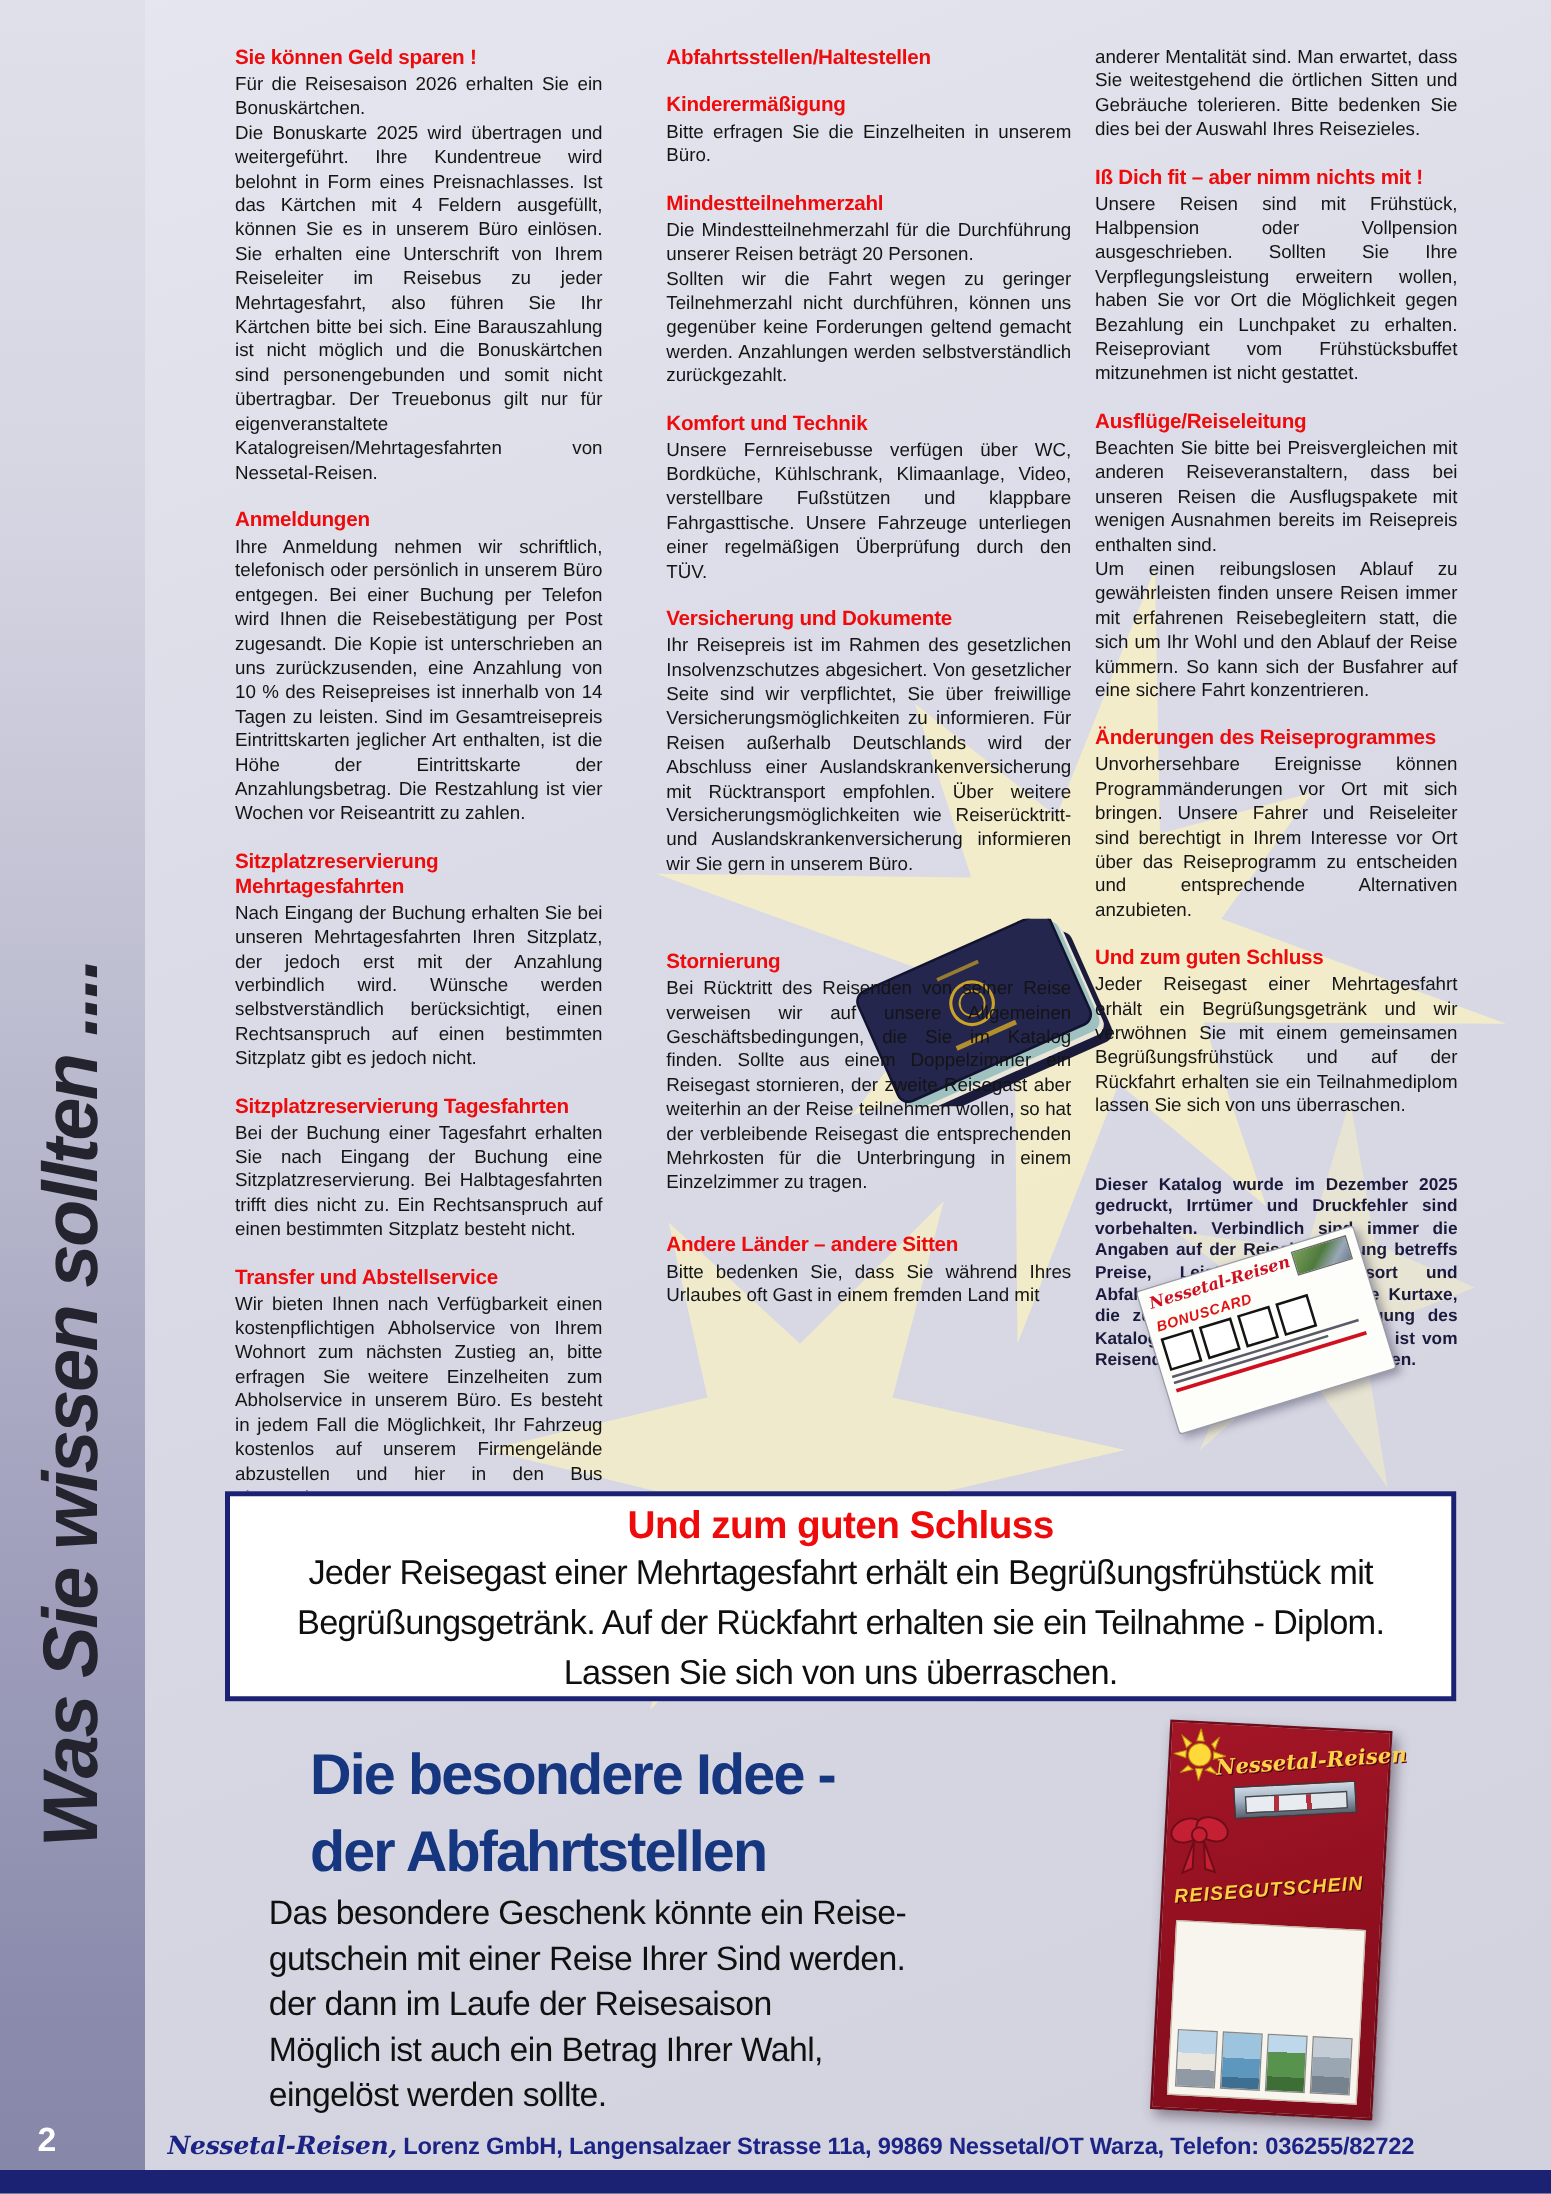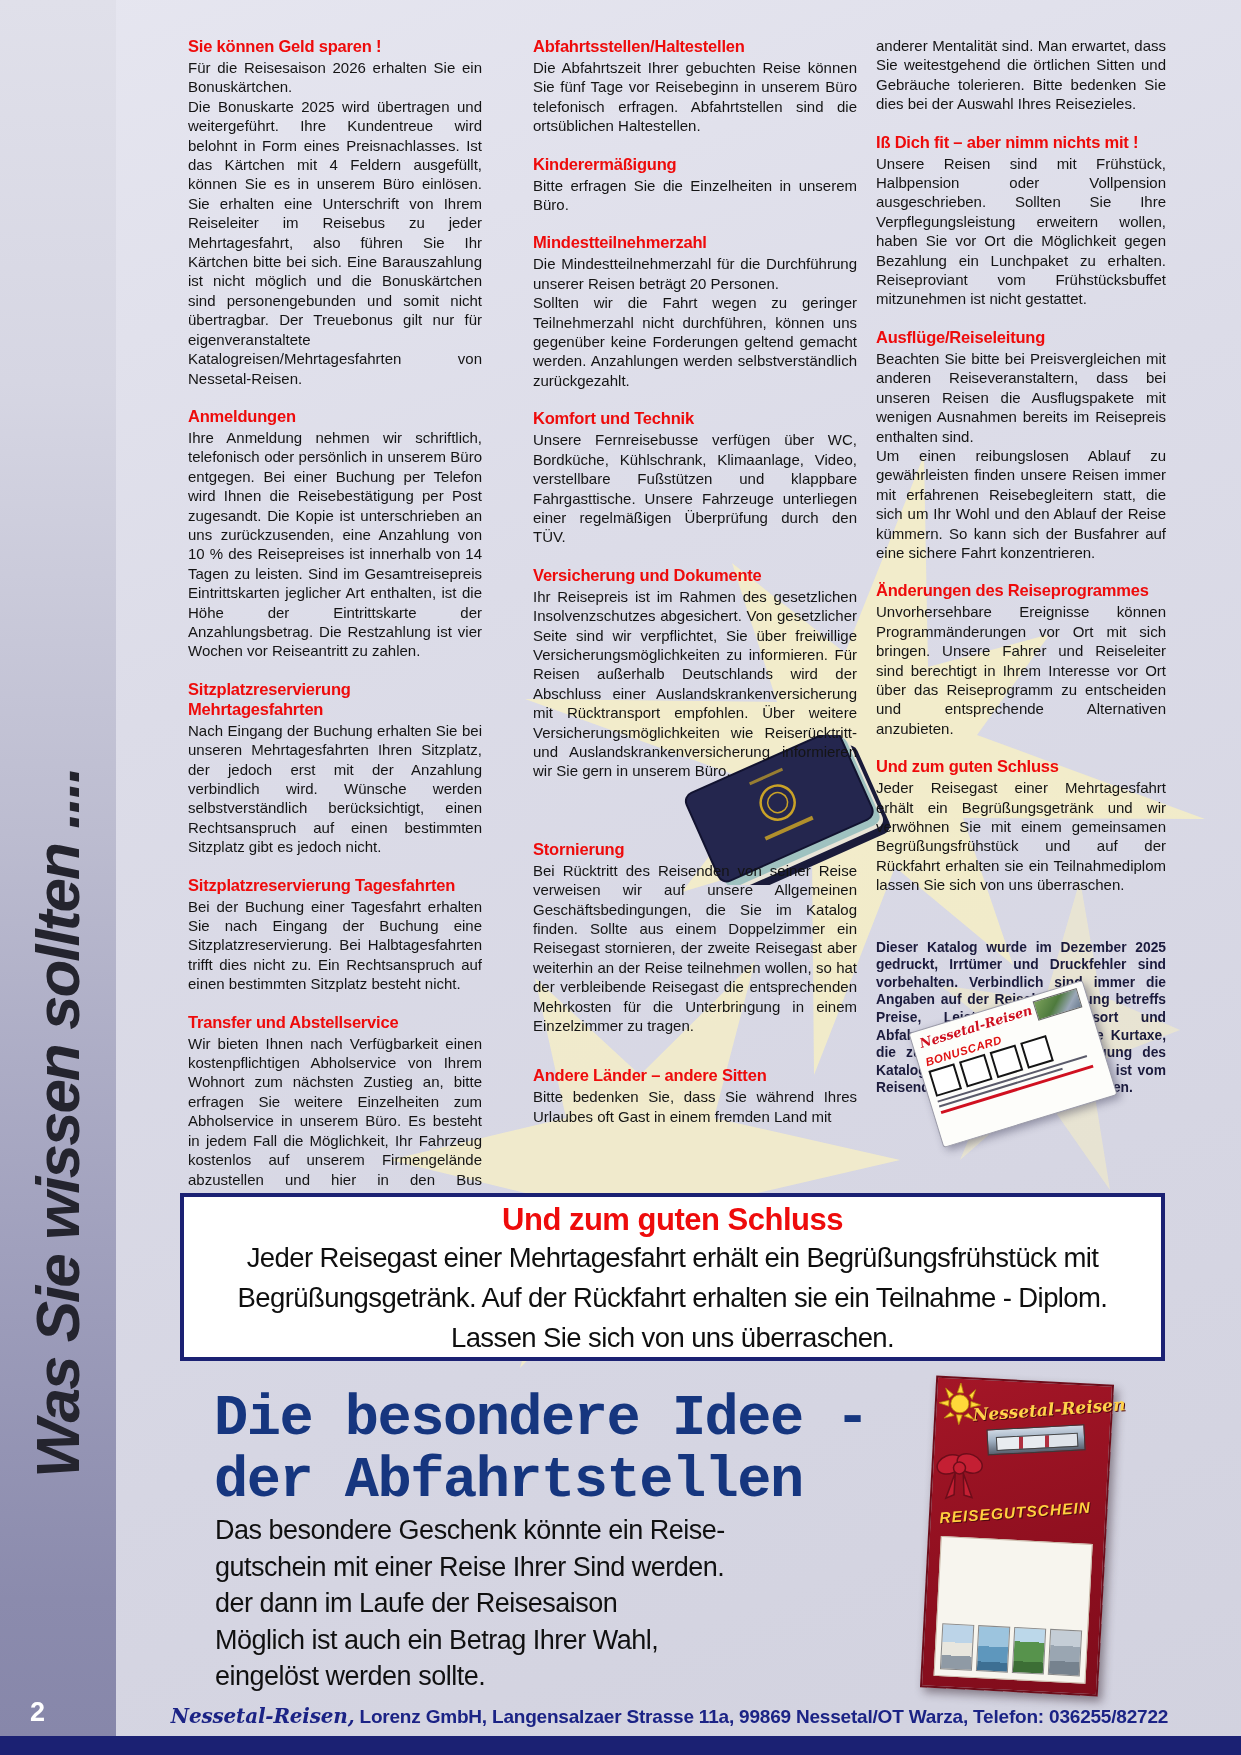--- a/index.html
+++ b/index.html
@@ -55,22 +55,22 @@
   .bc-box { width:27px; height:27px; background:#fff; border:2px solid #141414; }
   .bc-line { height:2px; background:#5a5a6a; margin-top:4px; width:94%; }
   .bc-line.short { width:78%; margin-top:3px; }
   .bc-red { height:3px; background:#d01020; margin-top:4px; width:96%; }
   
   .hbox { position:absolute; left:180px; top:1193px; width:985px; height:168px;
     background:#ffffff; border:4px solid #1b2173; z-index:4; text-align:center; padding-top:5px; }
   .hbox-h { font-size:31px; font-weight:700; color:#ee0b0b; letter-spacing:-0.5px; }
   .hbox-line { font-size:27.5px; line-height:40px; color:#0f0f0f; letter-spacing:-0.6px; }
   
-  .idea-h { position:absolute; left:214px; top:1388px; z-index:3;
-    font-size:57px; line-height:62px; font-weight:700; color:#16367f; letter-spacing:-1.5px;font-family:Liberation Mono, monospace; }
+  .idea-h { position:absolute; left:248px; top:1388px; z-index:3;
+    font-size:46px; line-height:62px; font-weight:700; color:#16367f; letter-spacing:-1.5px; }
   .idea-text { position:absolute; left:215px; top:1512px; width:600px; z-index:3;
     font-size:27px; line-height:36.5px; color:#101010; letter-spacing:-0.5px; }
   
   .voucher { position:absolute; left:928px; top:1380px; width:178px; height:312px;
     background:linear-gradient(160deg,#a41627 0%,#8e0f1f 60%,#7f0c1b 100%);
     border:2px solid #6d0d1a; z-index:4; transform:rotate(3deg);
     box-shadow:4px 5px 10px rgba(40,20,30,.45); }
   .v-sun { position:absolute; left:2px; top:4px; }
   .v-brand { position:absolute; left:36px; top:16px; transform:rotate(-7deg);
     font-family:"DejaVu Serif",serif; font-style:italic; font-weight:700; font-size:17px;
@@ -88,21 +88,21 @@
     background:#f7f5ee; border:1px solid #c9b9a8; }
   .v-photos { position:absolute; left:0; right:0; bottom:6px; display:flex;
     justify-content:center; gap:4px; }
   .v-ph { width:32px; height:46px; border:1px solid #888; }
   .v-ph1 { background:linear-gradient(180deg,#bcd4e8 0 40%,#e8e6de 40% 70%,#8f9aa5 70%); }
   .v-ph2 { background:linear-gradient(180deg,#9cc4de 0 45%,#5e97bd 45% 80%,#3d6f93 80%); }
   .v-ph3 { background:linear-gradient(180deg,#bcd8ea 0 30%,#57934c 30% 75%,#3c6e35 75%); }
   .v-ph4 { background:linear-gradient(180deg,#c4cdd6 0 35%,#9aa6b2 35% 70%,#76828e 70%); }
   
   .footer { position:absolute; left:134px; right:36px; top:1704px; z-index:3;
-    text-align:center; color:#1b2385; font-size:19px; font-weight:700; letter-spacing:-0.2px; }
+    text-align:left; color:#1b2385; font-size:19px; font-weight:700; letter-spacing:-0.2px; }
   .footer .brand { font-family:"DejaVu Serif",serif; font-style:italic; font-size:20px; }
 </style>
 </head>
 <body>
 
 <div class="page">
 
   <svg class="burst" width="1241" height="1755" viewBox="0 0 1241 1755">
     <polygon fill="#f6efc5" opacity="0.85" points="1205,819 963,818 1013,965 895,867 814,1075 812,853 682,892 763,785 525,699 777,702 732,563 845,653 924,455 928,667 1050,634 977,735"></polygon>
     <polygon fill="#f6efc5" opacity="0.8" points="900,1160 714,1203 750,1350 640,1245 520,1368 566,1203 390,1160 566,1118 535,978 640,1075 755,961 714,1118"></polygon>
@@ -135,21 +135,20 @@
     </div>
     <div class="section">
       <div class="rh">Transfer und Abstellservice</div>
       <p class="body">Wir bieten Ihnen nach Verfügbarkeit einen kostenpflichtigen Abholservice von Ihrem Wohnort zum nächsten Zustieg an, bitte erfragen Sie weitere Einzelheiten zum Abholservice in unserem Büro. Es besteht in jedem Fall die Möglichkeit, Ihr Fahrzeug kostenlos auf unserem Firmengelände abzustellen und hier in den Bus einzusteigen.</p>
     </div>
   </div>
 
   <div class="col" id="col2">
     <div class="section">
       <div class="rh">Abfahrtsstellen/Haltestellen</div>
-      <p class="body">Die Abfahrtszeit Ihrer gebuchten Reise können Sie fünf Tage vor Reisebeginn in unserem Büro telefonisch erfragen. Abfahrtstellen sind die ortsüblichen Haltestellen.</p>
     </div>
     <div class="section">
       <div class="rh">Kinderermäßigung</div>
       <p class="body">Bitte erfragen Sie die Einzelheiten in unserem Büro.</p>
     </div>
     <div class="section">
       <div class="rh">Mindestteilnehmerzahl</div>
       <p class="body">Die Mindestteilnehmerzahl für die Durchführung unserer Reisen beträgt 20 Personen.
 Sollten wir die Fahrt wegen zu geringer Teilnehmerzahl nicht durchführen, können uns gegenüber keine Forderungen geltend gemacht werden. Anzahlungen werden selbstverständlich zurückgezahlt.</p>
     </div>

